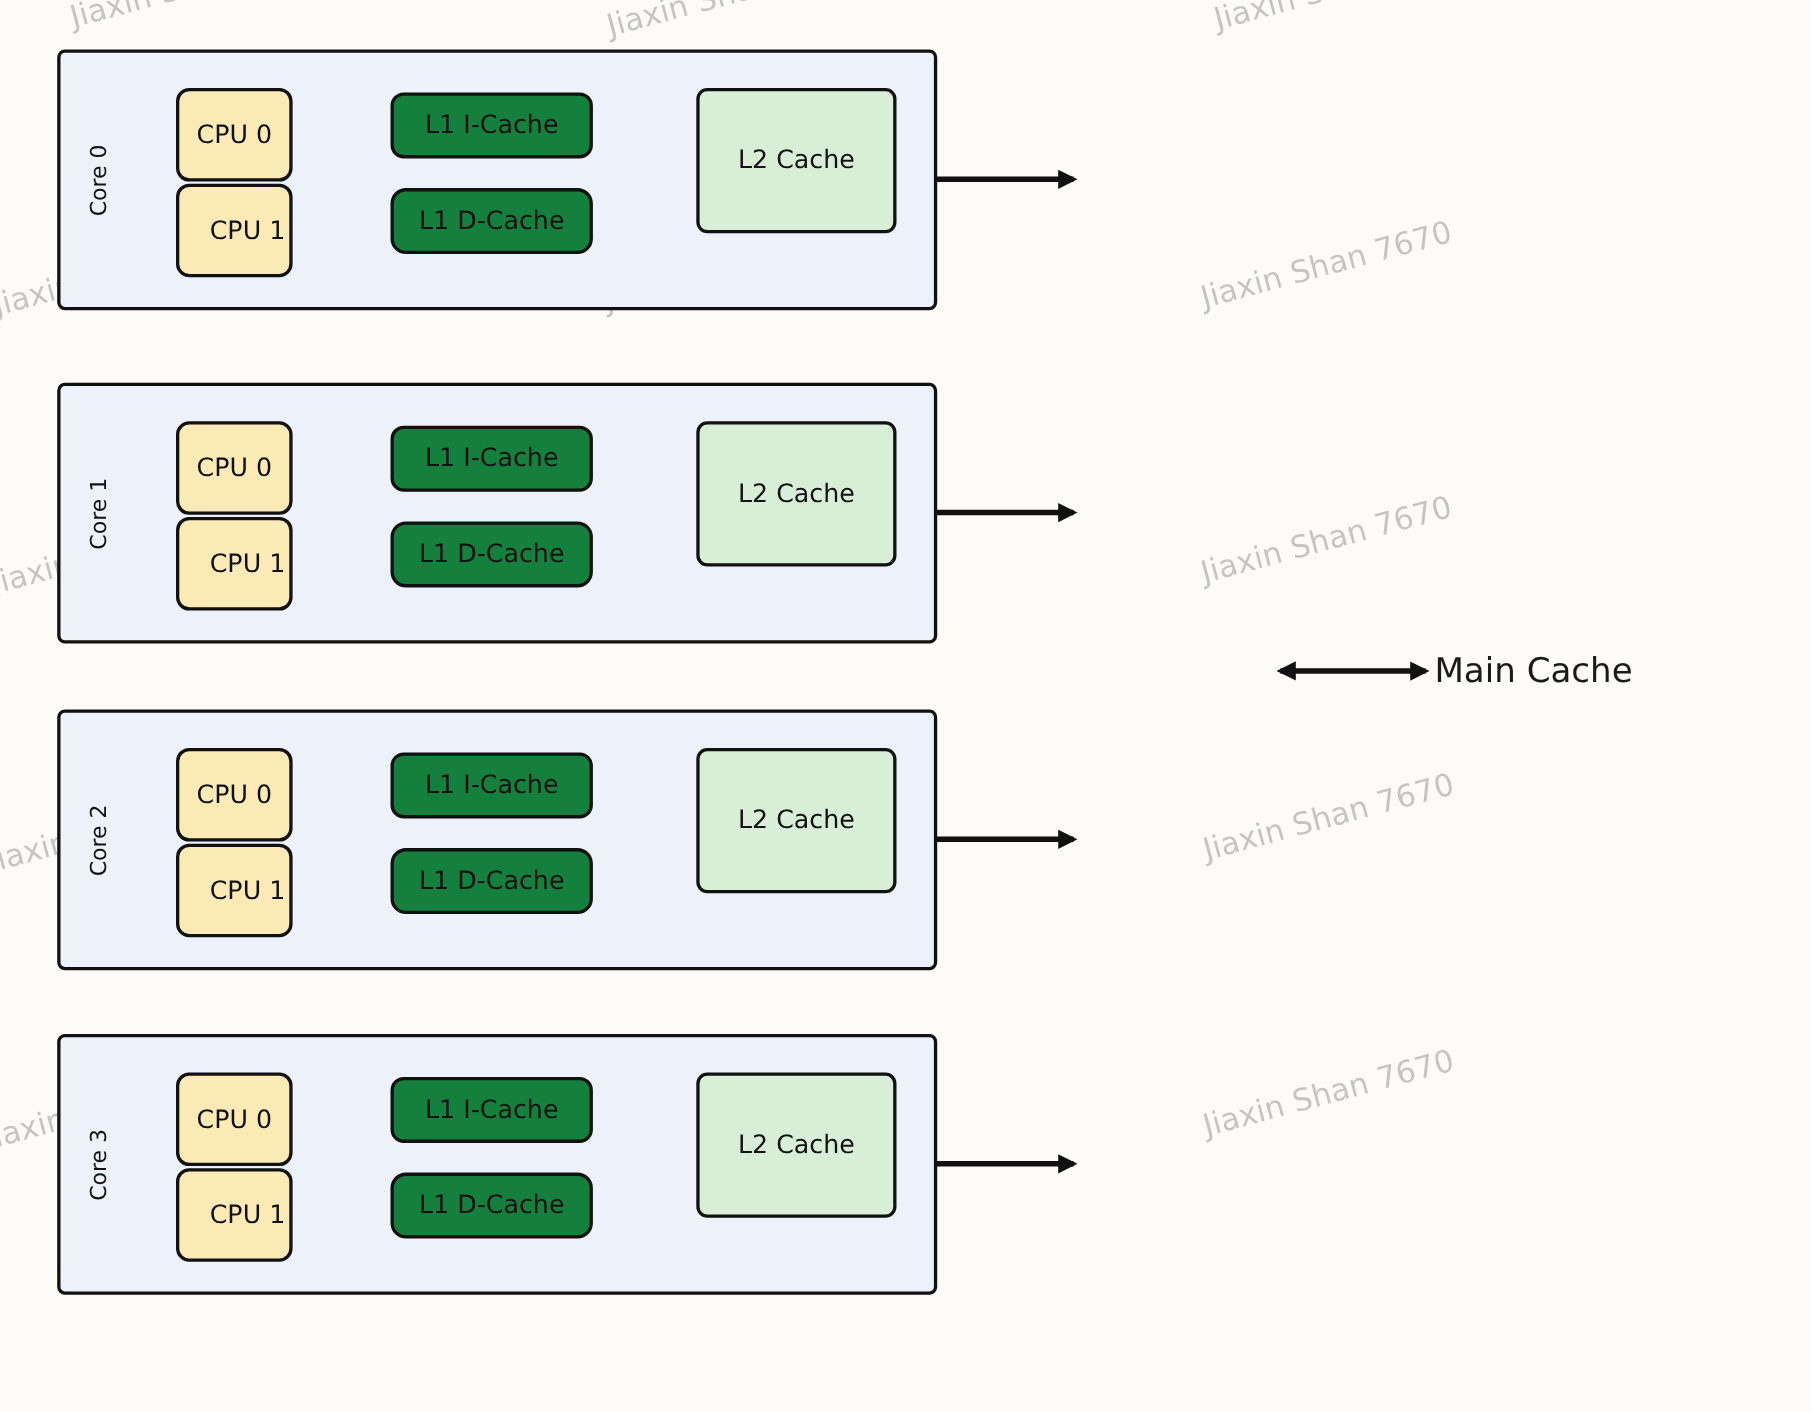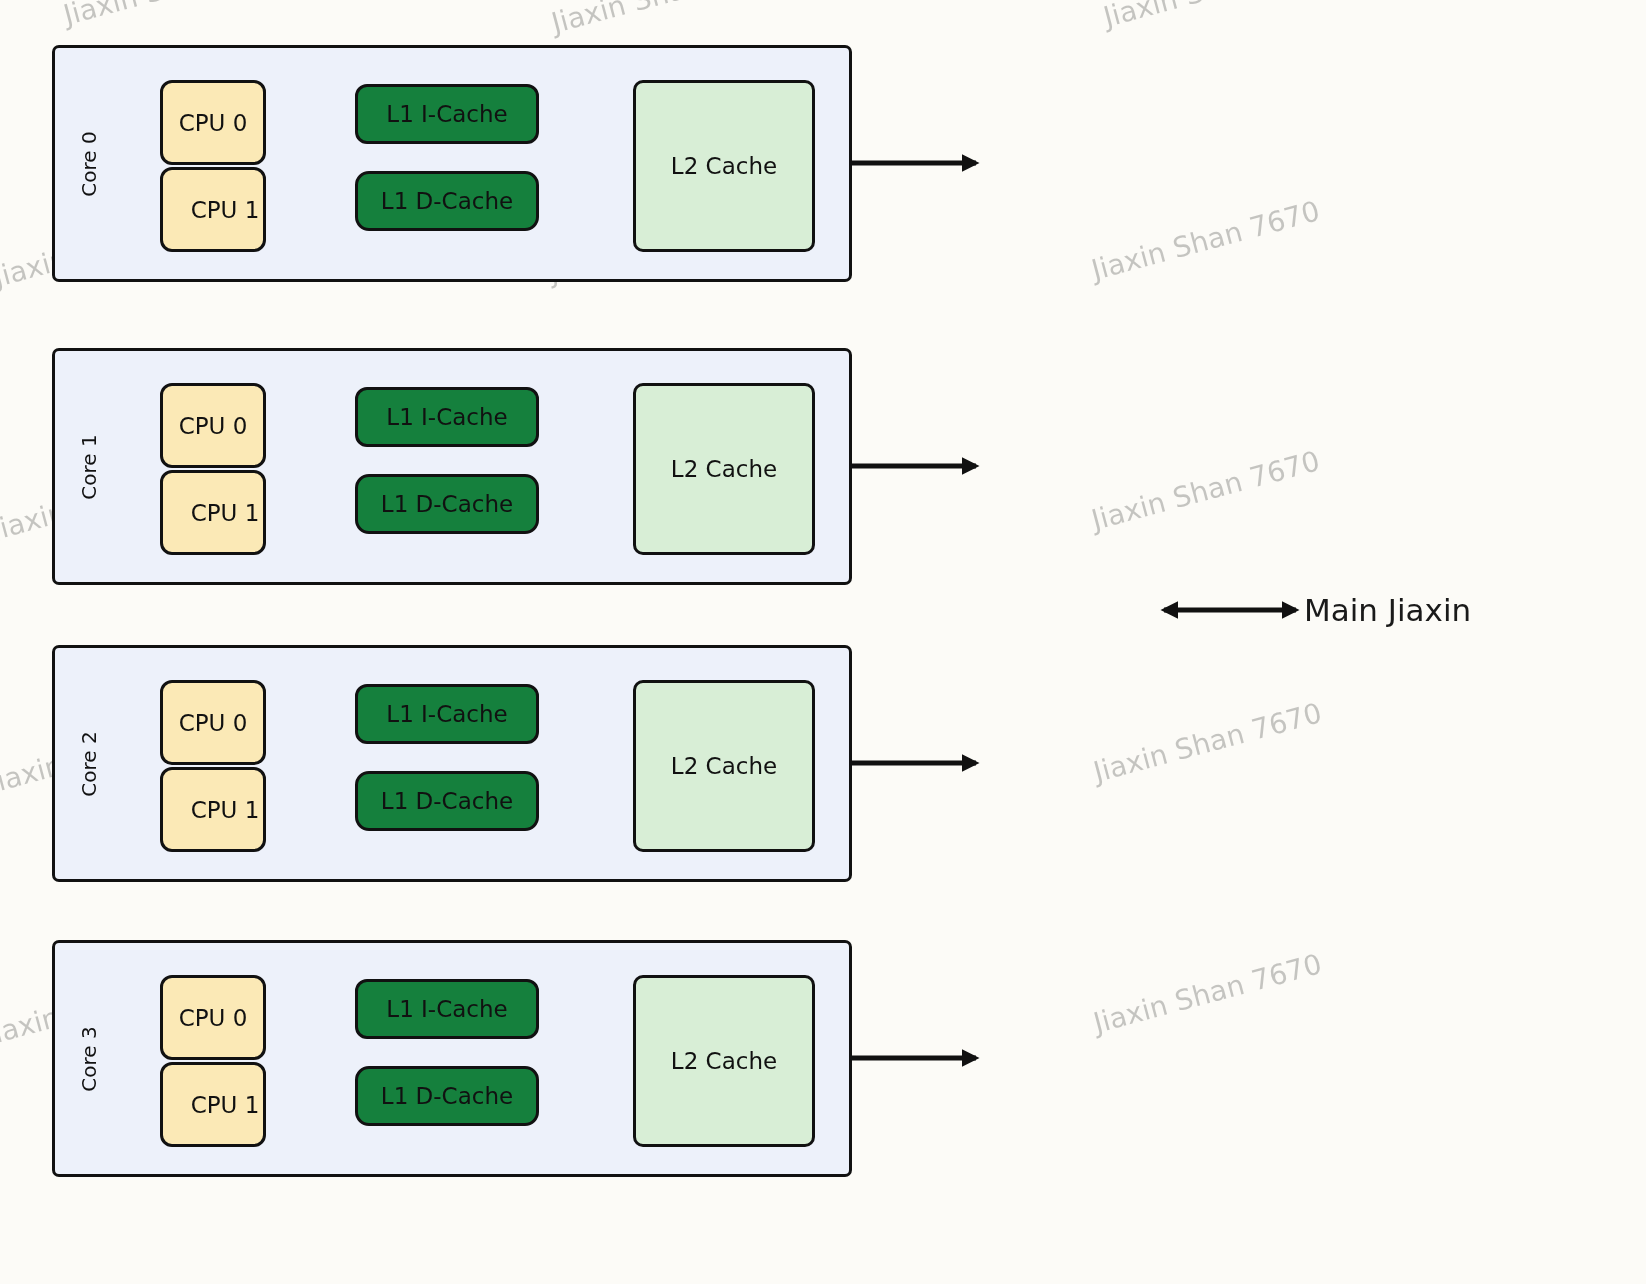--- a/index.html
+++ b/index.html
@@ -26,21 +26,21 @@
     position:absolute; border:3px solid #111; box-sizing:border-box;
     display:flex; align-items:center; justify-content:center;
     font-size:23px; color:#111; text-align:center;
   }
   .cpu  { left:105px; width:106px; height:85px; background:#fbe9b6; border-radius:12px; }
   .cpu0 { top:32px; }
   .cpu1 { top:119px;padding-left:24px; }
   .l1   { left:300px; width:184px; height:60px; background:#15803d; border-radius:12px; }
   .l1i  { top:36px; }
   .l1d  { top:123px;border-radius:14px; }
-  .l2   { left:578px; top:32px; width:182px; height:172px; background:#d8eed6; border-radius:10px; }
+  .l2   { left:578px; top:32px; width:182px; height:132px; background:#d8eed6; border-radius:10px; }
 
   .l3 {
     position:absolute; left:980px; top:45px; width:180px; height:1130px;
     background:#d9ddf1; border:3px solid #111; border-radius:7px;
     box-sizing:border-box;
     display:flex; align-items:center; justify-content:center;
     font-size:24px; color:#111;
   }
   .main-memory {
     position:absolute; left:1304px; top:610px; transform:translateY(-50%);
@@ -155,15 +155,15 @@
   <div class="core" style="top:940px">
     <span class="core-label">Core 3</span>
     <div class="box cpu cpu0">CPU 0</div>
     <div class="box cpu cpu1">CPU 1</div>
     <div class="box l1 l1i">L1 I-Cache</div>
     <div class="box l1 l1d">L1 D-Cache</div>
     <div class="box l2">L2 Cache</div>
   </div>
 
 
-  <span class="main-memory">Main Jiaxin</span>
+  <span class="main-memory">Main Cache</span>
 
 </div>
 
 </body></html>

